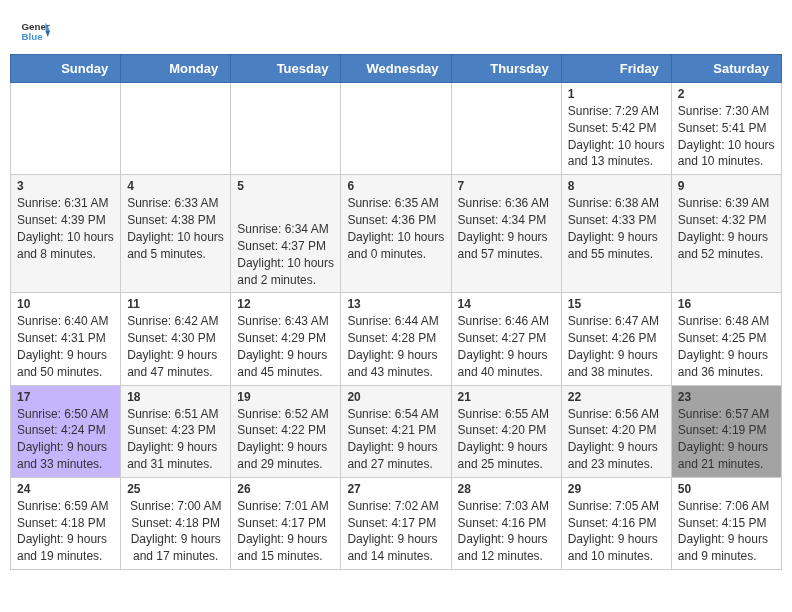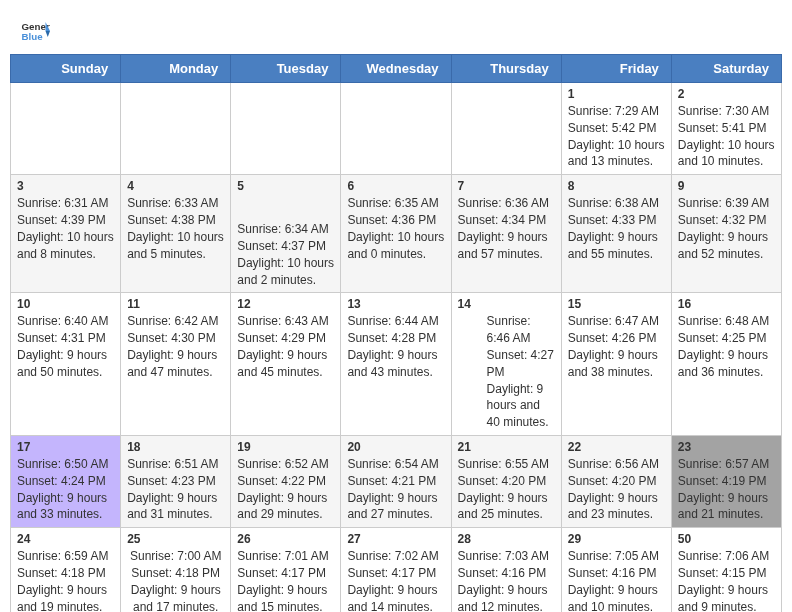--- a/index.html
+++ b/index.html
@@ -207,21 +207,21 @@
 Daylight: 9 hours and 45 minutes.</div>
           </td>
           <td>
             <div class="day-num">13</div>
             <div class="day-info" style="white-space: pre-line;">Sunrise: 6:44 AM
 Sunset: 4:28 PM
 Daylight: 9 hours and 43 minutes.</div>
           </td>
           <td>
             <div class="day-num">14</div>
-            <div class="day-info" style="white-space: pre-line; margin-left: 29px;">Sunrise: 6:46 AM
+            <div class="day-info" style="white-space: pre-line;">Sunrise: 6:46 AM
 Sunset: 4:27 PM
 Daylight: 9 hours and 40 minutes.</div>
           </td>
           <td>
             <div class="day-num">15</div>
             <div class="day-info" style="white-space: pre-line;">Sunrise: 6:47 AM
 Sunset: 4:26 PM
 Daylight: 9 hours and 38 minutes.</div>
           </td>
           <td>

